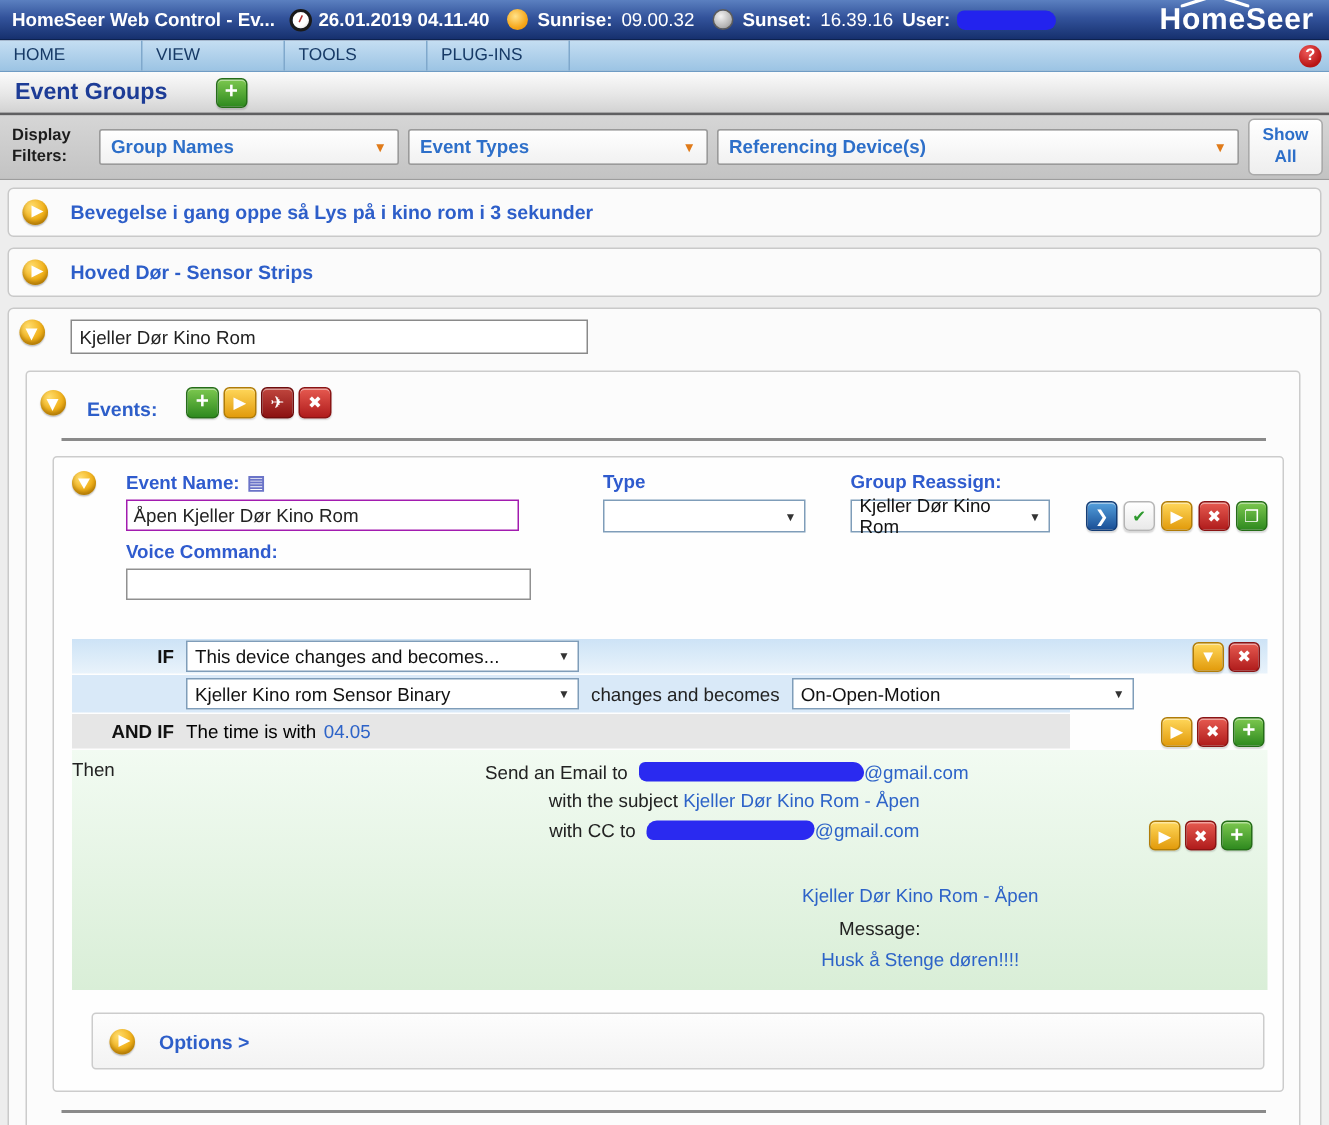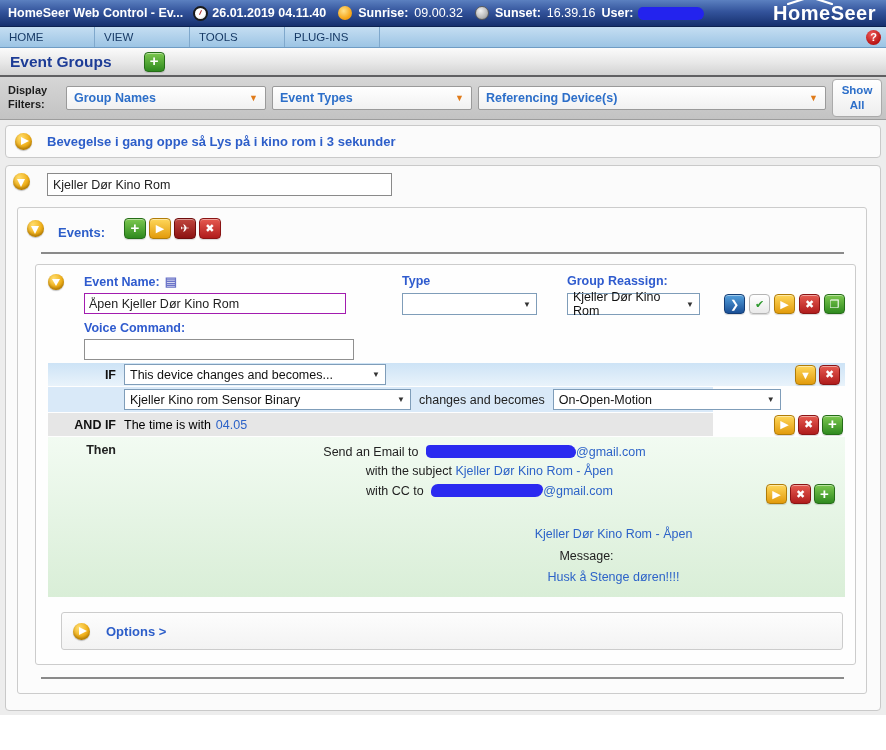--- a/index.html
+++ b/index.html
@@ -92,38 +92,38 @@
   .ndd { height:22px; background:#fff; border:1px solid #7f9db9; display:flex; align-items:center; justify-content:space-between;
          padding:0 5px; font-size:12.5px; color:#111; margin-top:5px; cursor:pointer; }
   .ndd .dd-arrow { color:#333; font-size:8px; margin-left:6px; }
   .fcol.c2 { margin-left:56px; } .fcol.c2 .ndd { width:135px; }
   .fcol.c3 { margin-left:30px; } .fcol.c3 .ndd { width:133px; }
   .etoolbar { margin-left:auto; margin-top:20px; display:flex; }
   .etoolbar .btn { margin-left:4px; }
   .voicerow { margin-left:36px; margin-top:6px; }
   .voicerow input { display:block; margin-top:4px; width:270px; height:21px; border:1px solid #909090; font-size:12.5px; padding:1px 4px; font-family:"Liberation Sans",sans-serif; }
 
-  .if-table { margin-top:3px; font-size:12.5px; }
+  .if-table { margin-top:26px; font-size:12.5px; }
   .ifrow { position:relative; display:flex; align-items:center; min-height:23px; margin-bottom:1px; }
   .ifrow.r1 { background:linear-gradient(#cde3f6,#e9f3fb); }
   .ifrow.r2 { background:linear-gradient(to right,#d9e9f8 0 83.5%, rgba(0,0,0,0) 83.5%); min-height:25px; }
   .ifrow.r3 { background:linear-gradient(to right,#e6e6e6 0 83.5%, rgba(0,0,0,0) 83.5%); }
   .iflabel { width:76px; text-align:right; padding-right:8px; font-weight:bold; color:#111; flex:none; }
   .ifsel { height:21px; background:#fff; border:1px solid #7f9db9; display:flex; align-items:center; justify-content:space-between;
            padding:0 5px; color:#111; cursor:pointer; }
   .ifsel .dd-arrow { color:#333; font-size:8px; margin-left:6px; }
-  .ifsel.sel1 { width:262px; } .ifsel.sel2 { width:287px; } .ifsel.sel3 { width:228px; }
+  .ifsel.sel1 { width:262px; } .ifsel.sel2 { width:262px; } .ifsel.sel3 { width:228px; }
   .joiner { margin:0 8px; color:#222; }
   .row-btns { position:absolute; right:5px; top:50%; transform:translateY(-50%); display:flex; }
   .row-btns .btn { margin-left:3px; }
   .iflink { color:#2d63c8; cursor:pointer; }
 
   .then-block { position:relative; background:linear-gradient(#f2fbf2,#d9eed7); margin-top:1px; padding:6px 0 10px 0; font-size:12.5px; color:#222; }
   .thenrow { display:flex; }
-  .then-label { width:76px; text-align:right; padding-right:8px; font-weight:bold; flex:none; }
+  .then-label { width:76px; padding-right:8px; font-weight:normal; flex:none; }
   .then-content { flex:1; line-height:1.55; }
   .tl { white-space:nowrap;text-align:center; }
   .tl.ind { margin-left:10px; }
   .bluetext { color:#2d63c8; cursor:pointer; }
   .email-redact { width:150px; margin:0 0 -2px 4px; border-radius:5px 9px 7px 6px; background:#2a2af0; }
   .email-redact.cc { width:112px; border-radius:8px 6px 9px 5px; }
   .echo-line { margin-left:258px; margin-top:24px; }
   .msg-label { margin-left:204px; margin-top:2px; }
   .msg-value { margin-left:258px; margin-top:2px; }
   .then-btns { position:absolute; right:10px; top:47px; display:flex; }
@@ -193,20 +193,26 @@
 
   <div class="content">
 
     <div class="group-row">
       <span class="disc">
           <span class="t-right"></span>
         </span>
       <span class="group-title">Bevegelse i gang oppe så Lys på i kino rom i 3 sekunder</span>
     </div>
 
+    <div class="group-row">
+      <span class="disc">
+          <span class="t-right"></span>
+        </span>
+      <span class="group-title">Hoved Dør - Sensor Strips</span>
+    </div>
 
     <div class="group-open">
       <div class="go-header">
         <span class="disc">
             <span class="t-down"></span>
           </span>
         <input value="Kjeller Dør Kino Rom" style="">
       </div>
 
       <div class="events-box">

